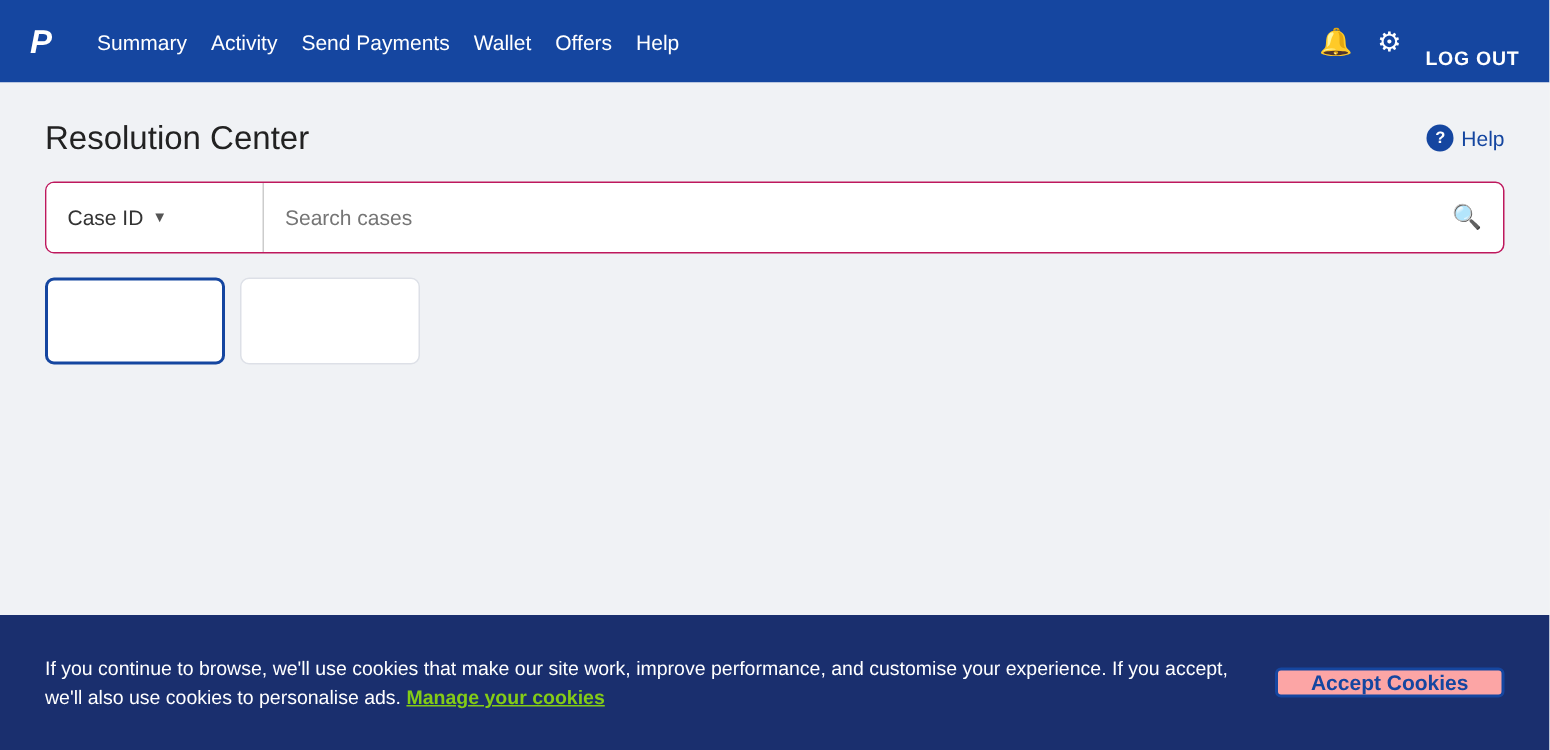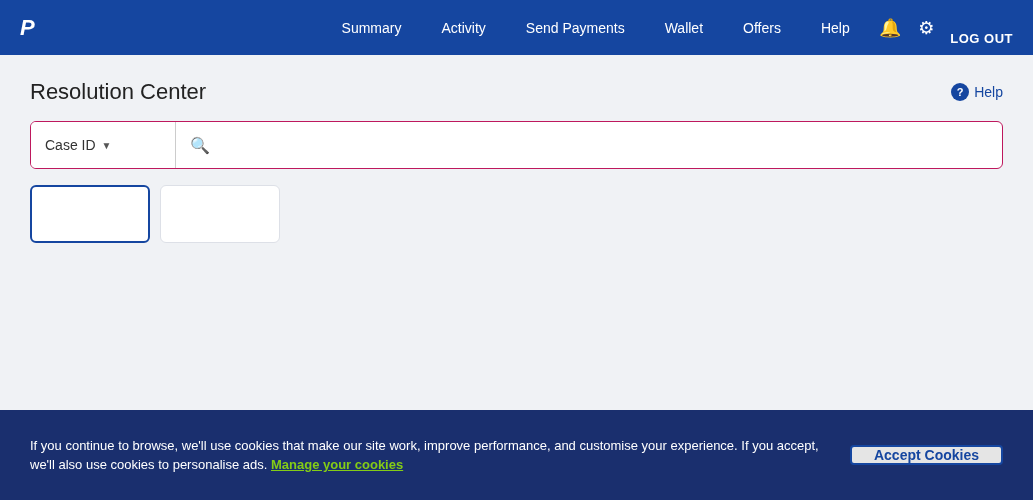--- a/index.html
+++ b/index.html
@@ -9,23 +9,22 @@
     .navbar {
       background: #1546a0;
       height: 55px;
       display: flex;
       align-items: center;
       padding: 0 20px;
       gap: 30px;
     }
     .navbar-links {
       display: flex;
-      gap: 40px;
+      gap: 16px;
       flex: 1;
-      justify-content: flex-end;
     }
     .navbar-links a {
       color: #fff;
       text-decoration: none;
       font-size: 14px;
       cursor: pointer;
     }
     .navbar-right {
       display: flex;
       align-items: center;
@@ -201,21 +200,21 @@
       flex: 1;
       color: #fff;
     }
     .cookie-text a {
       color: #84cc16;
       font-weight: bold;
       text-decoration: underline;
       cursor: pointer;
     }
     .accept-cookies-btn {
-      background: #e5e5e5;
+      background: #fca5a5;
       color: #1546a0;
       border: 2px solid #1546a0;
       border-radius: 4px;
       padding: 0 22px;
       font-size: 14px;
       font-weight: bold;
       cursor: pointer;
       white-space: nowrap;
     }
 
@@ -255,20 +254,21 @@
       <span>Help</span>
     </a>
   </div>
 
 
   <div class="search-bar">
     <div class="search-dropdown">
       <span>Case ID</span>
       <span class="chevron-down">▼</span>
     </div>
+    <input class="search-input" type="text" placeholder="Search cases" style="">
     <div class="search-icon-btn">
       <span>🔍</span>
     </div>
   </div>
 
   <div class="tabs-row">
     <div class="tab-item"></div>
     <div class="tab-item tab-item-inactive"></div>
   </div>
 </div>

